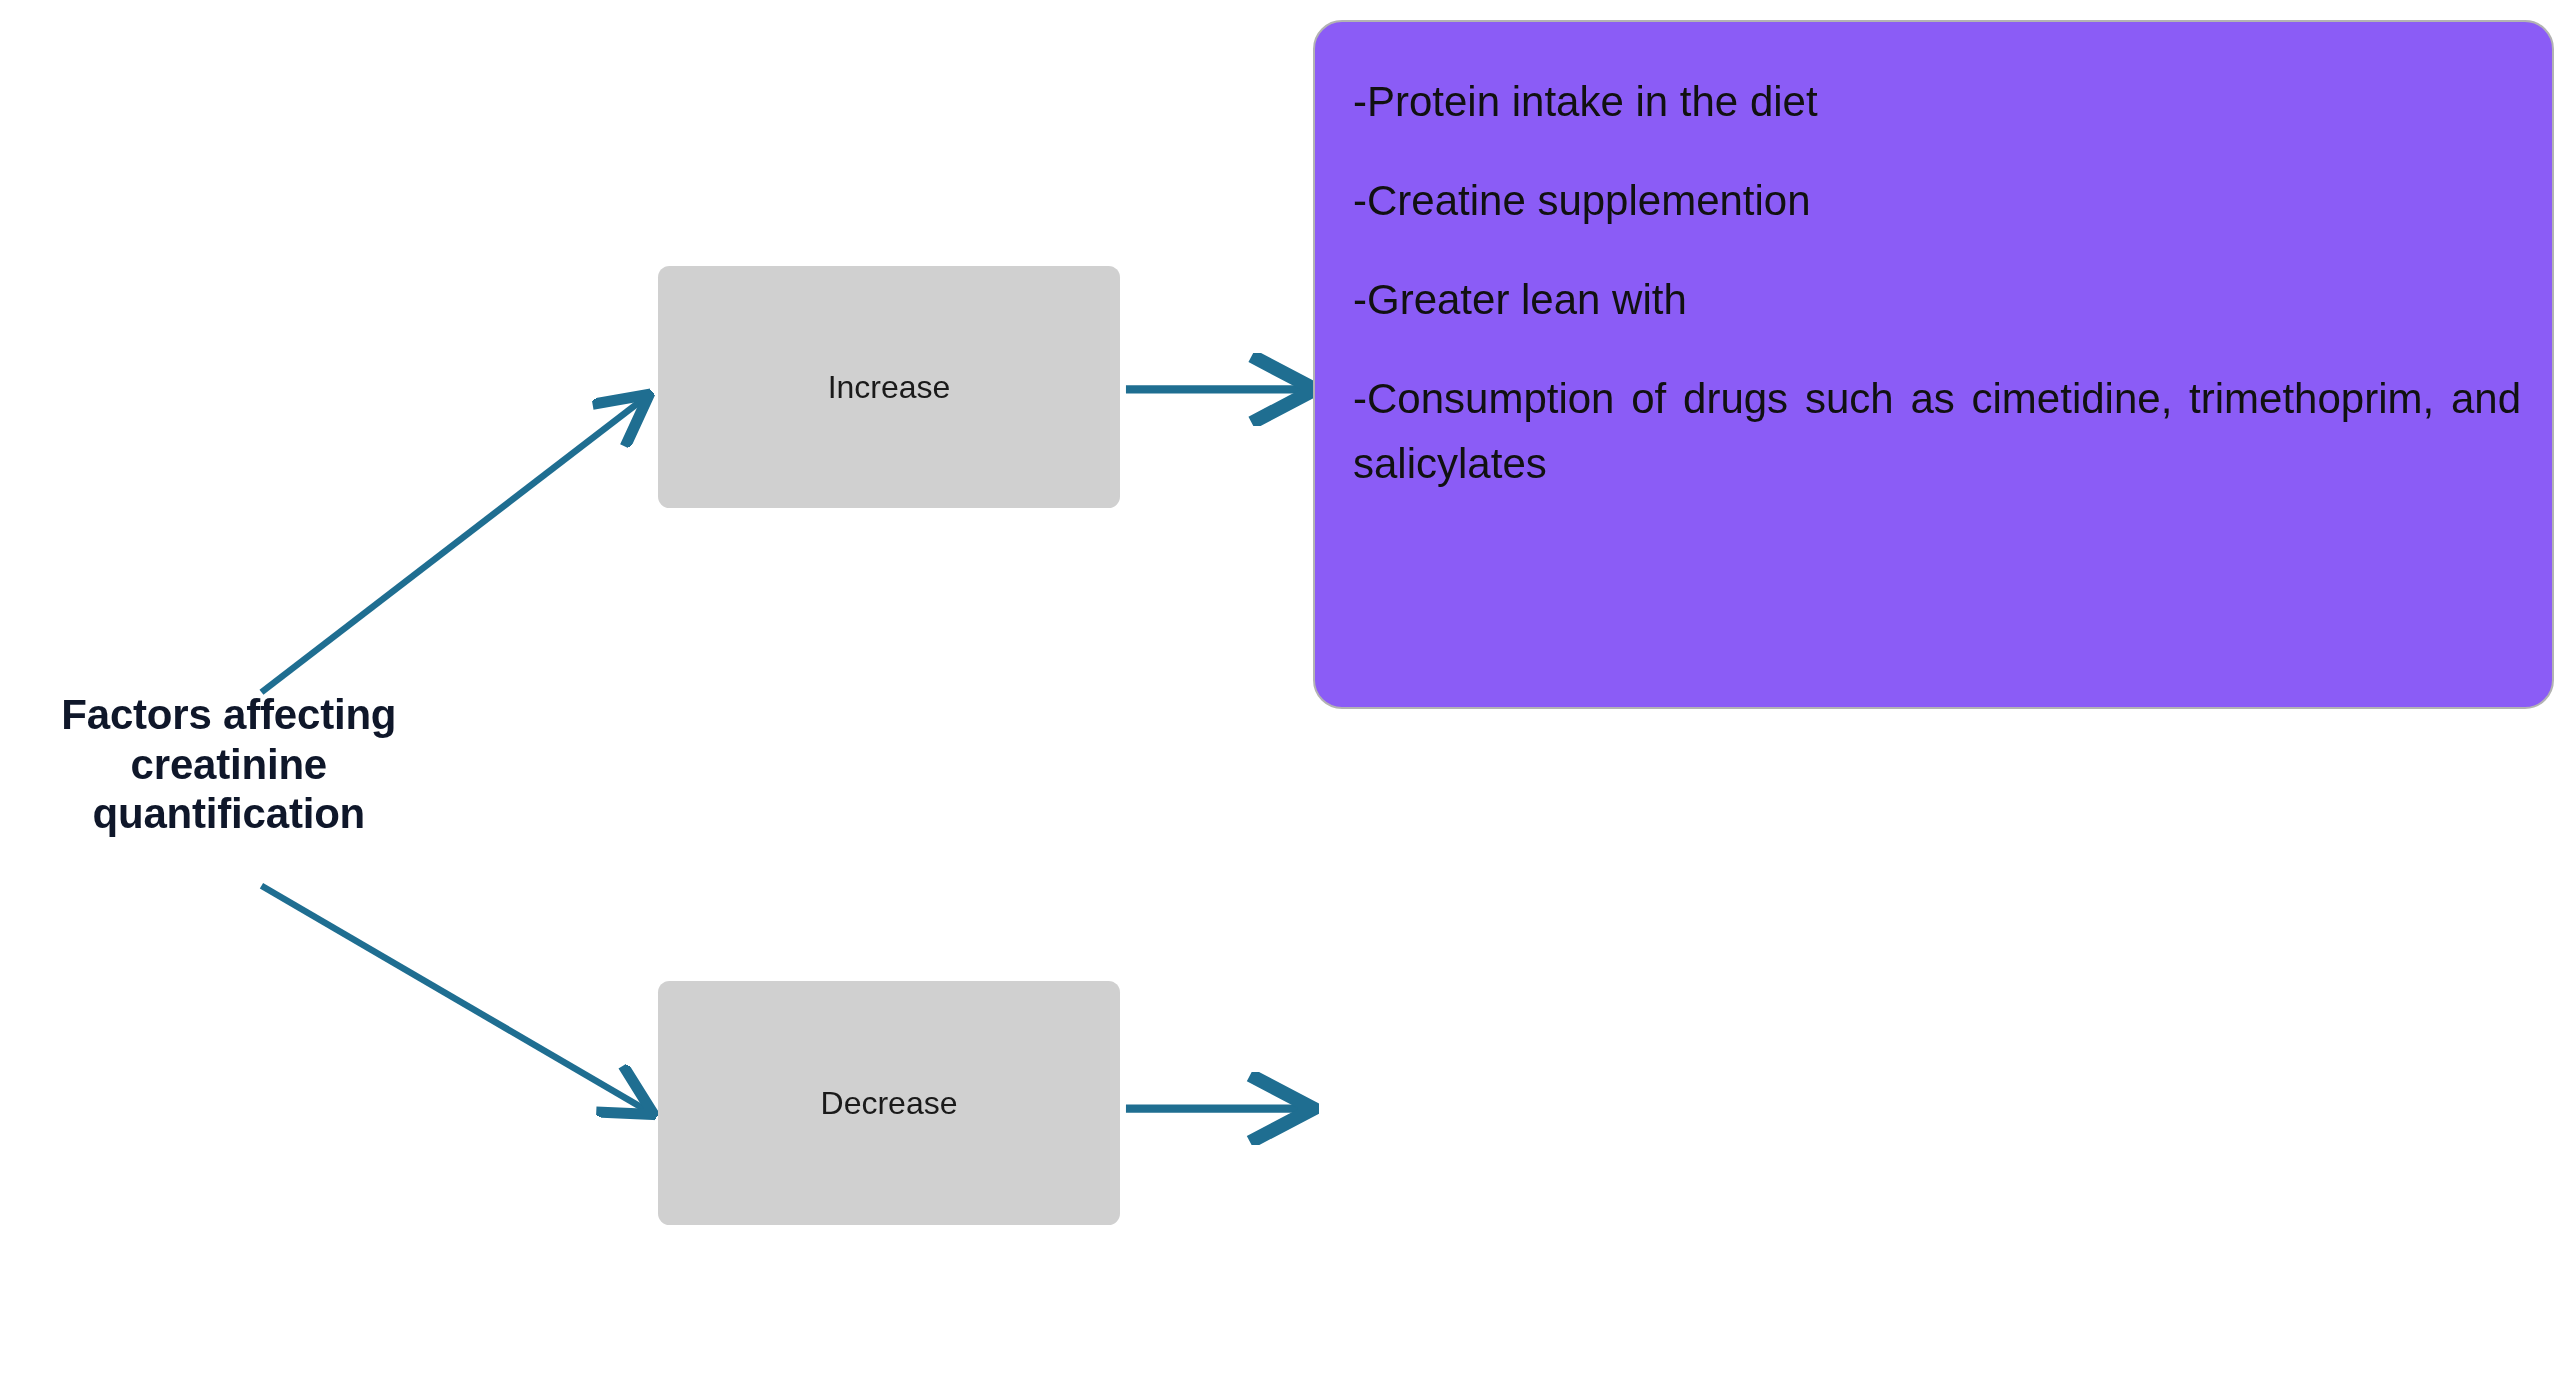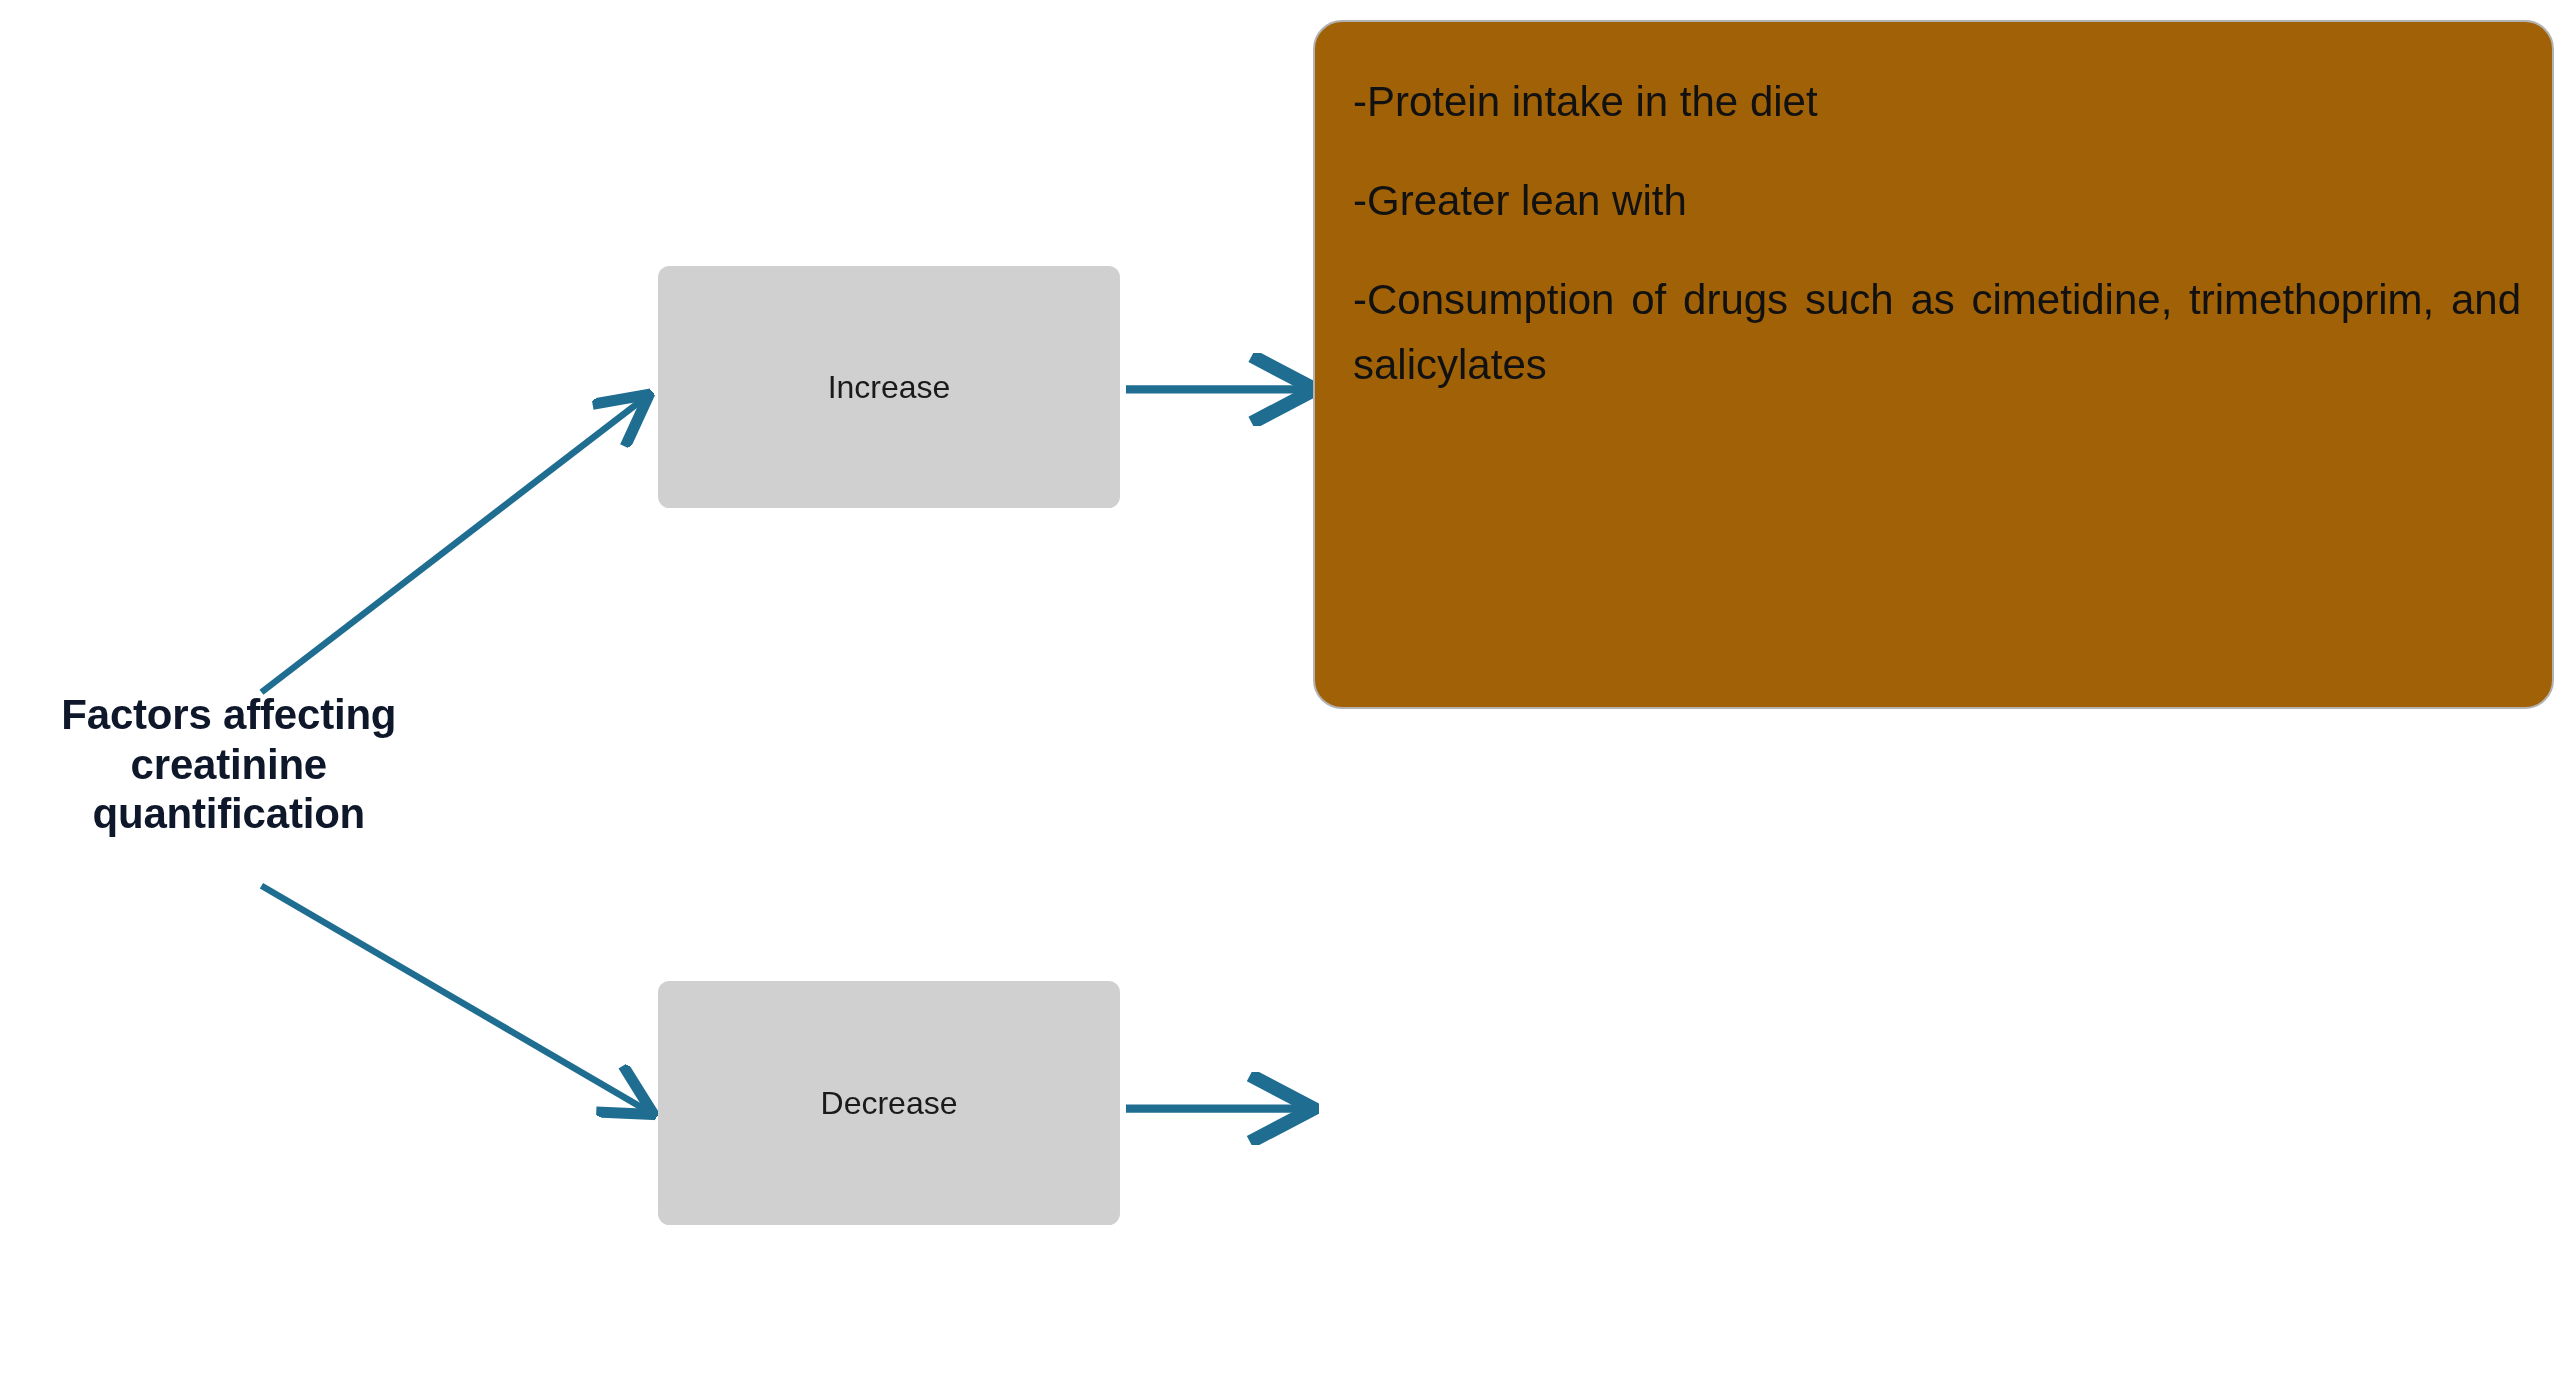--- a/index.html
+++ b/index.html
@@ -69,21 +69,21 @@
   #stage-decrease {
     left: 658px;
     top: 981px;
     width: 462px;
     height: 244px;
   }
 
   
   .card {
     position: absolute;
-    background: #a16207;
+    background: #8b5cf6;
     border: 2.4px solid #b3b3b3;
     border-radius: 29px;
     box-sizing: border-box;
   }
   #card-increase {
     left: 1313px;
     top: 19.6px;
     width: 1241px;
     height: 689px;
   }
@@ -156,20 +156,21 @@
     <span class="stage-label">Increase</span>
   </div>
 
   <div class="stage-box" id="stage-decrease">
     <span class="stage-label">Decrease</span>
   </div>
 
   <div class="card" id="card-increase">
     <div class="card-list" id="list-increase">
       <div class="card-item">-Protein intake in the diet</div>
+      <div class="card-item">-Creatine supplemention</div>
       <div class="card-item">-Greater lean with</div>
       <div class="card-item wrap">-Consumption of drugs such as cimetidine, trimethoprim, and salicylates</div>
     </div>
   </div>
 
 
 </div>
 
 
 </body></html>

